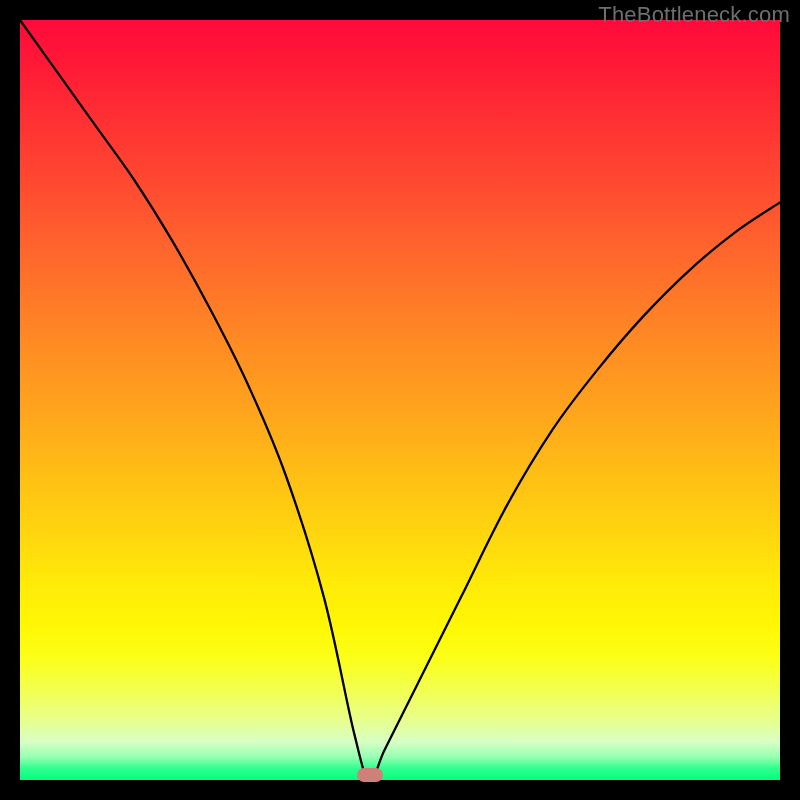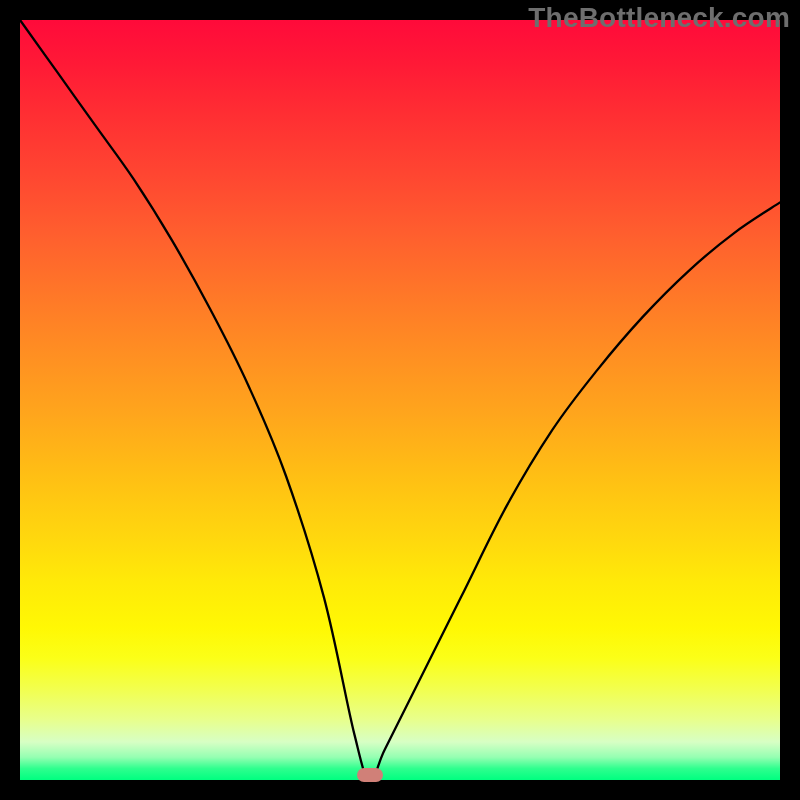--- a/index.html
+++ b/index.html
@@ -59,22 +59,22 @@
     height: 14px;
     border-radius: 7px;
     background: #d08078;
     transform: translate(-50%, -50%);
   }
   .watermark {
     position: absolute;
     top: 2px;
     right: 10px;
     color: #6e6e6e;
-    font-size: 28px;
-    font-weight: 700;
+    font-size: 22px;
+    font-weight: 400;
     letter-spacing: 0.2px;
   }
 </style>
 </head>
 <body>
 
 <div class="chart-container">
 
   <div class="plot-area">
     <svg class="curve-svg" viewBox="0 0 760 760" preserveAspectRatio="none">

